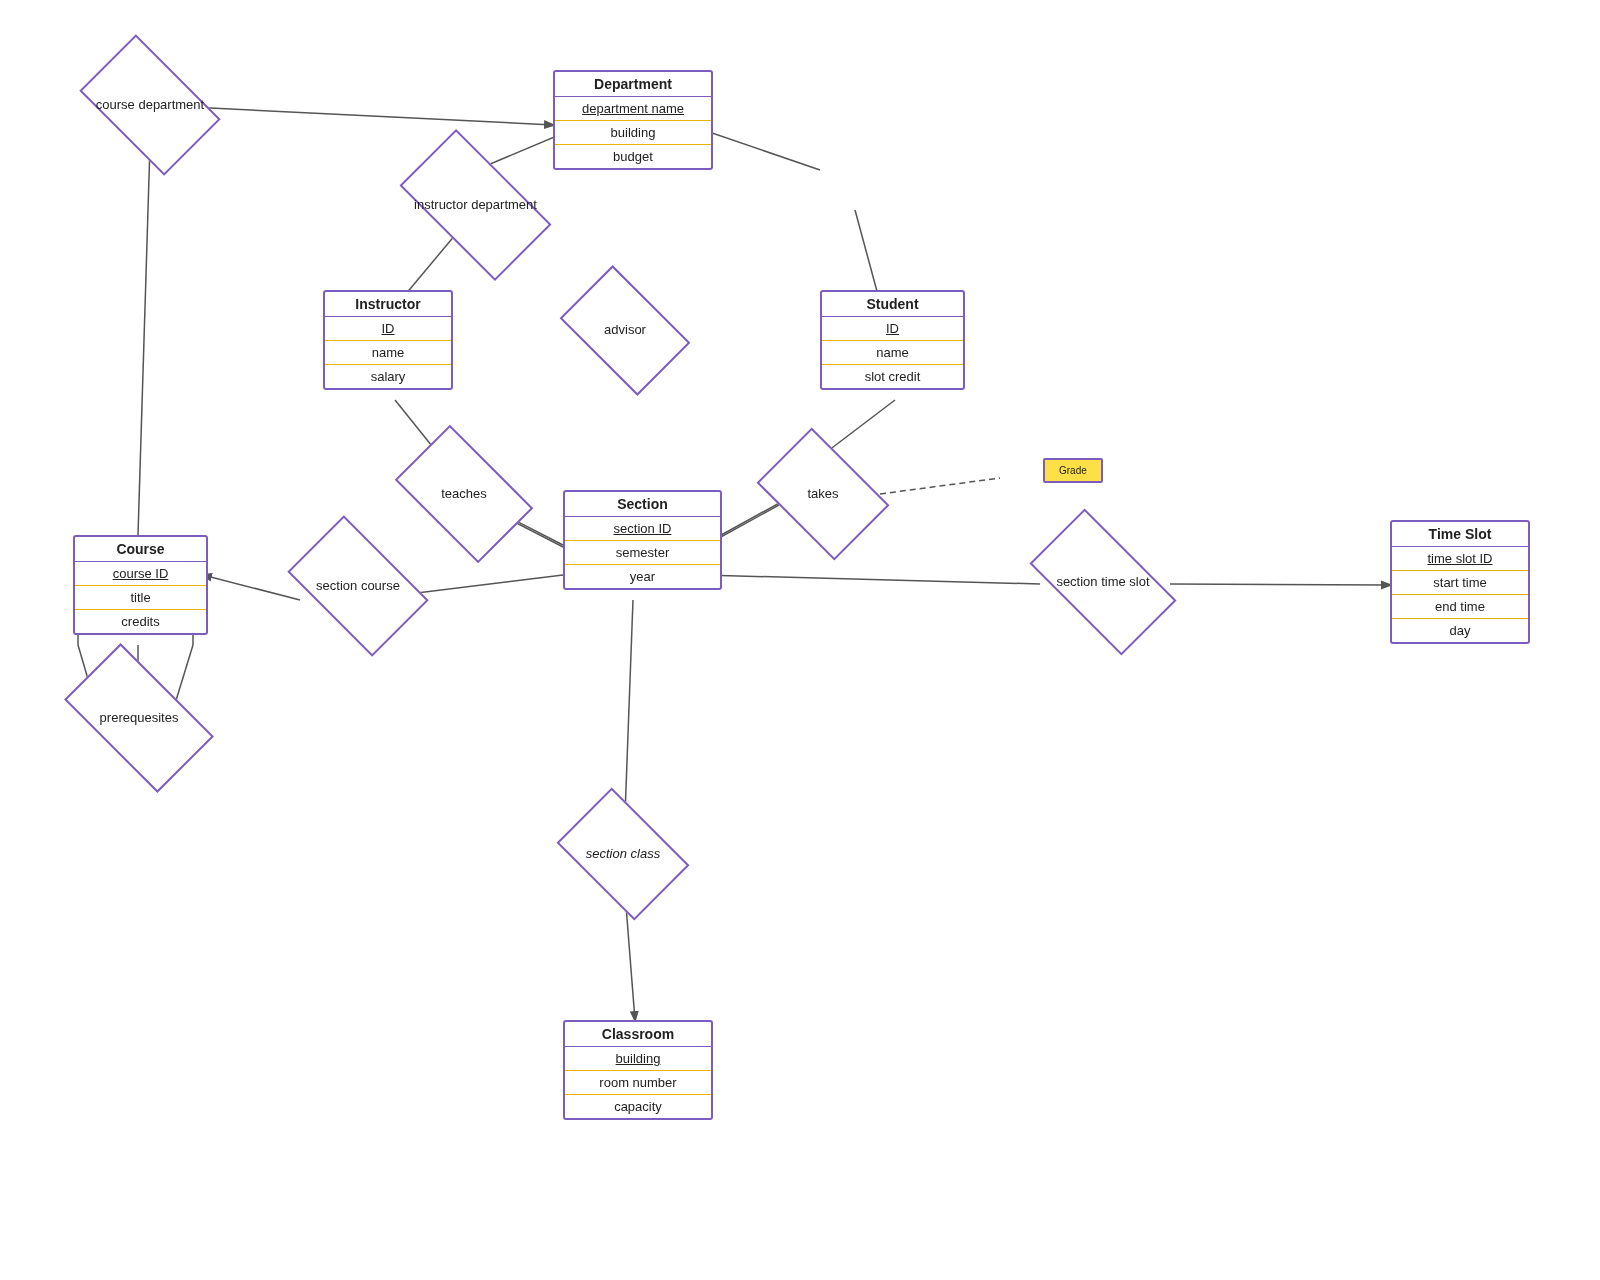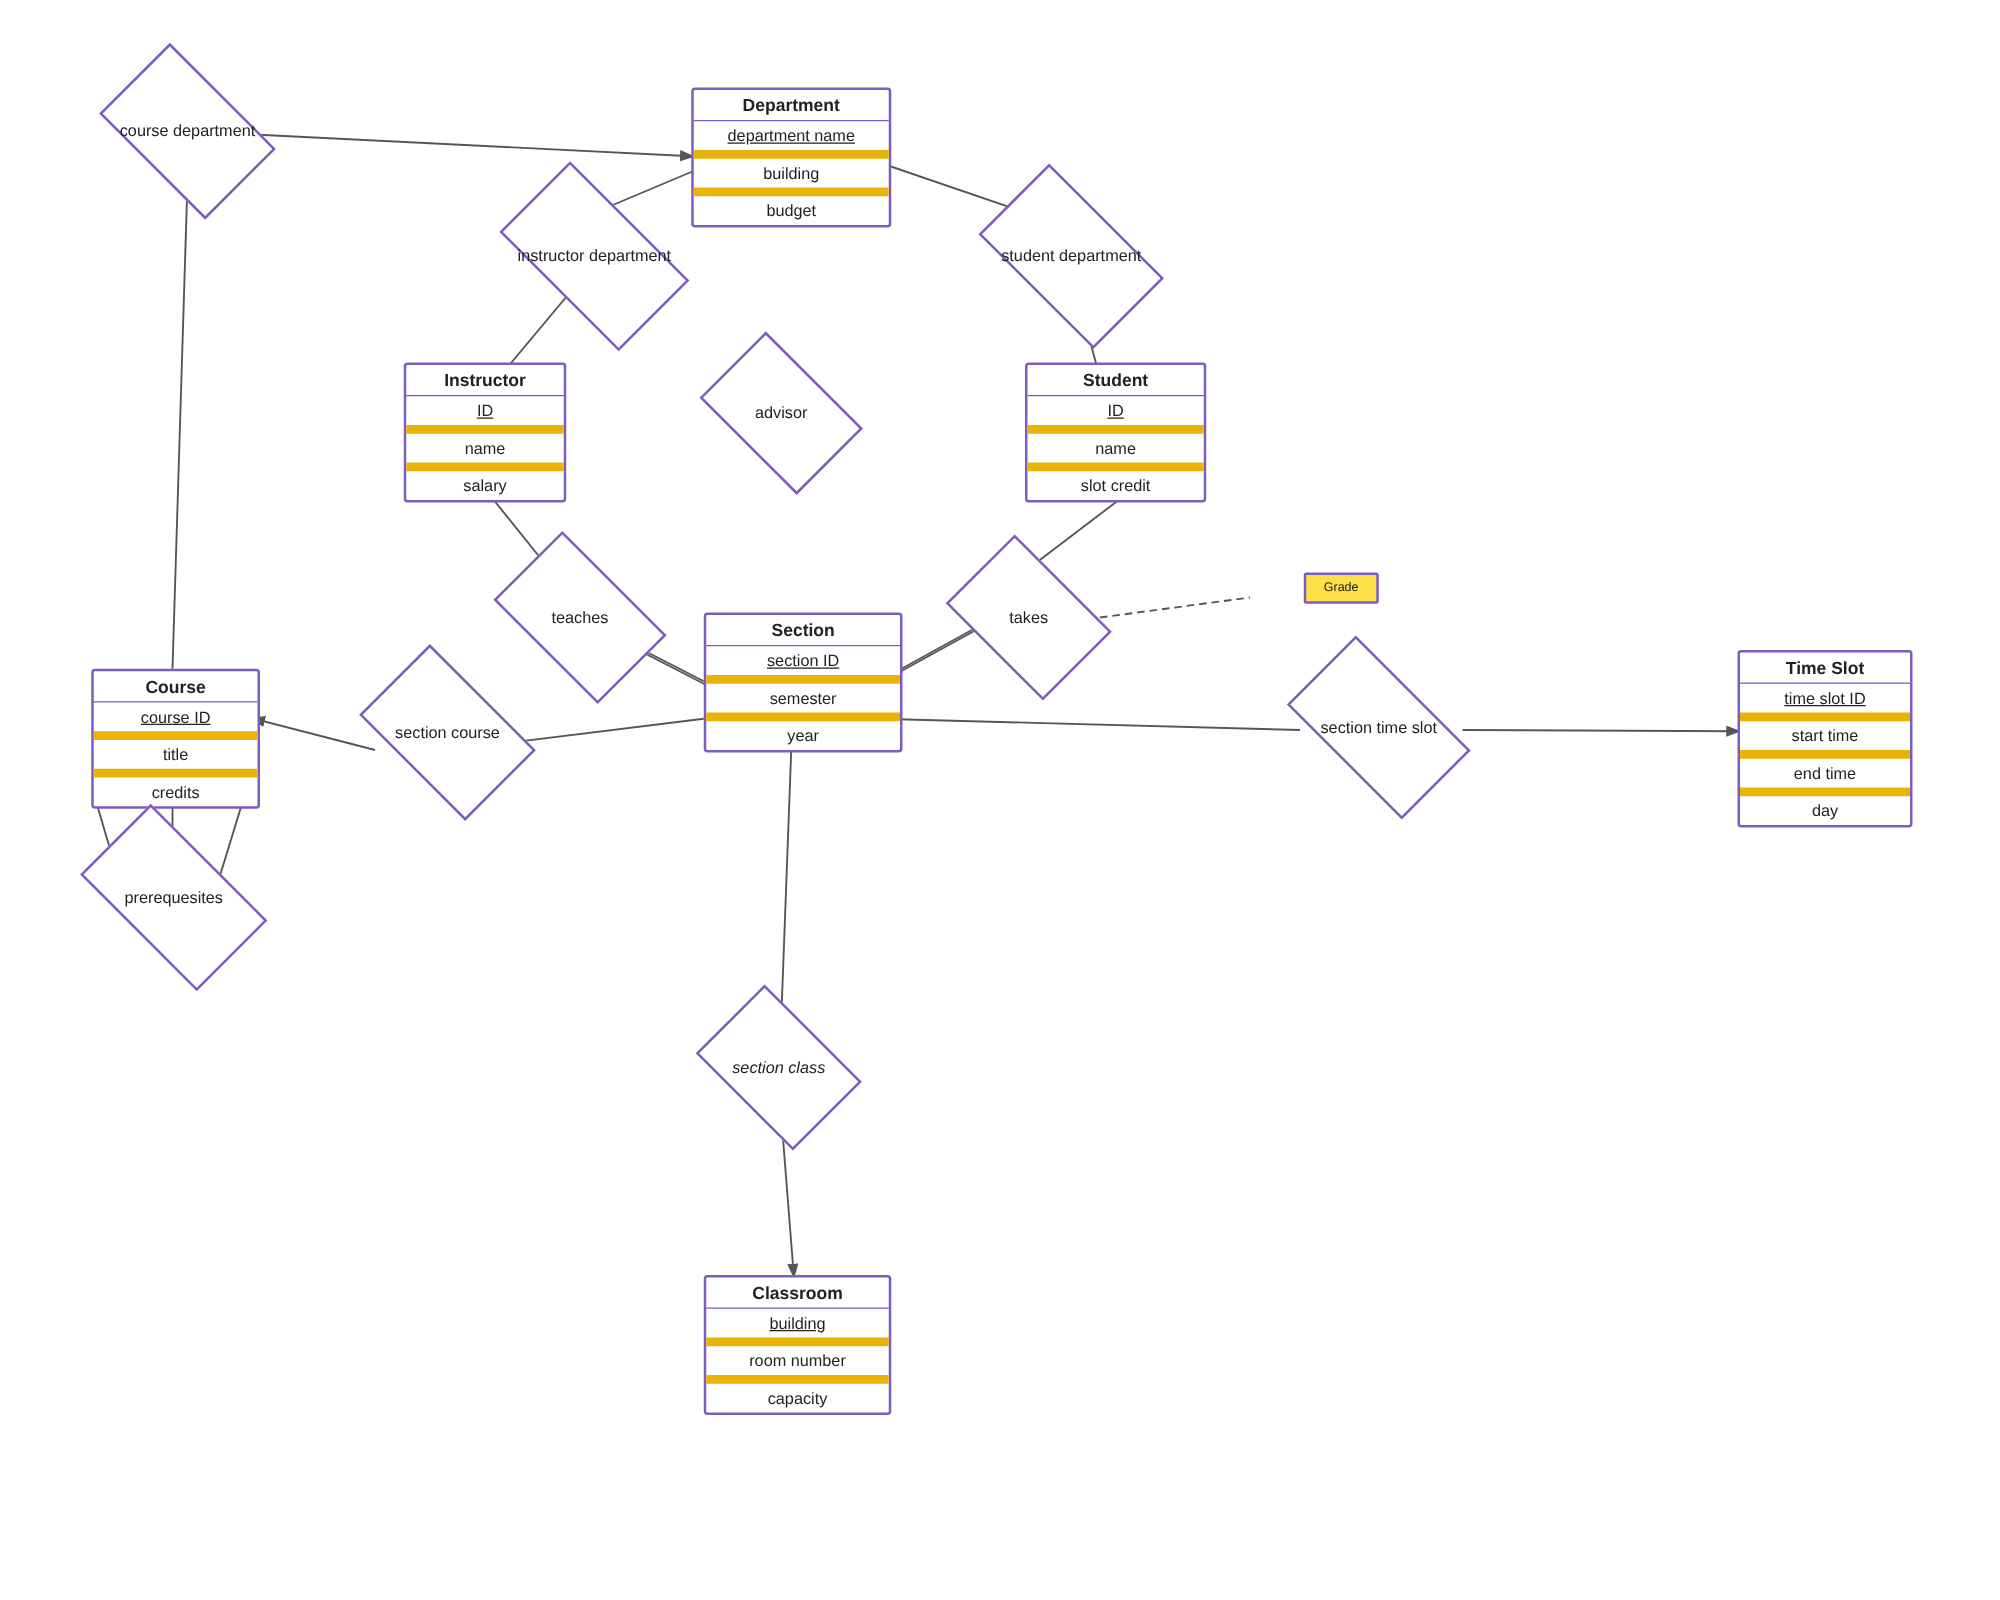--- a/index.html
+++ b/index.html
@@ -28,21 +28,21 @@
       font-size: 14px;
       font-weight: 600;
       color: #222;
       padding: 4px 10px 4px;
       border-bottom: 1px solid #7c5cbf;
     }
     .entity .entity-attr {
       font-size: 13px;
       color: #222;
       padding: 4px 10px;
-      border-bottom: 7px solid #eab308;
+      border-bottom: 1px solid #eab308;
     }
     .entity .entity-attr:last-child {
       border-bottom: none;
     }
     .entity .entity-attr.pk {
       text-decoration: underline;
     }
     .diamond {
       position: absolute;
       display: flex;
@@ -197,25 +197,20 @@
     <span class="diamond-label">course
 department</span>
   </div>
 
   <div class="diamond" style="position:absolute; left:408px; top:165px; width:135px; height:80px;">
     <div class="diamond-inner" style="border-color:#7c5cbf;"></div>
     <span class="diamond-label">instructor
 department</span>
   </div>
 
-  <div class="diamond" style="position:absolute; left:792px; top:165px; width:130px; height:80px;">
-    <div class="diamond-inner" style="border-color:#7c5cbf;"></div>
-    <span class="diamond-label">student
-department</span>
-  </div>
 
   <div class="diamond" style="position:absolute; left:405px; top:455px; width:118px; height:78px;">
     <div class="diamond-inner" style="border-color:#7c5cbf;"></div>
     <span class="diamond-label">teaches</span>
   </div>
 
   <div class="diamond" style="position:absolute; left:570px; top:293px; width:110px; height:75px;">
     <div class="diamond-inner" style="border-color:#7c5cbf;"></div>
     <span class="diamond-label">advisor</span>
   </div>

